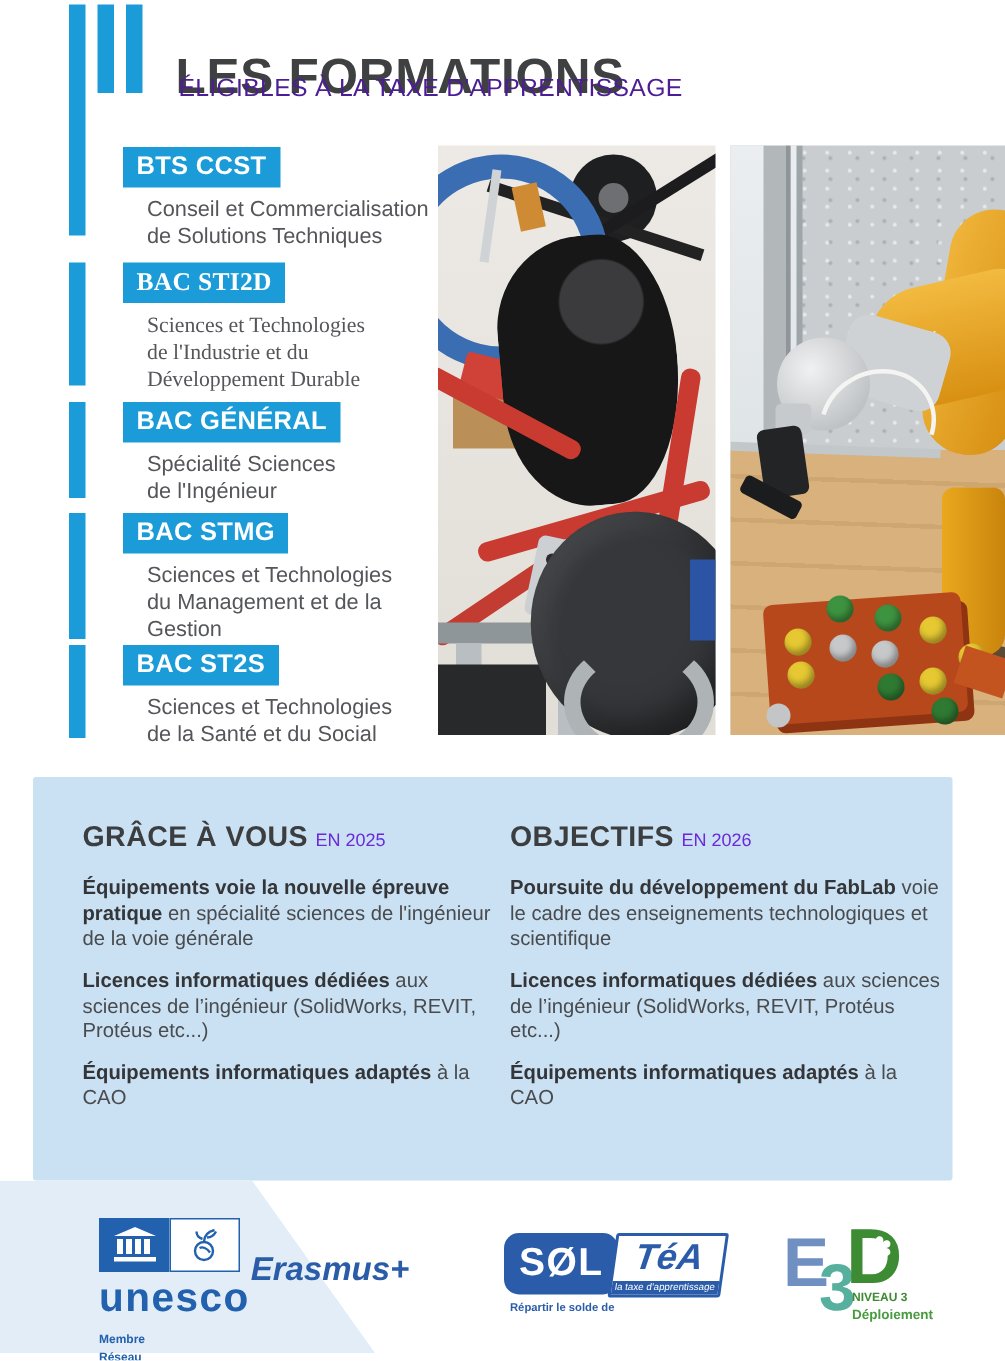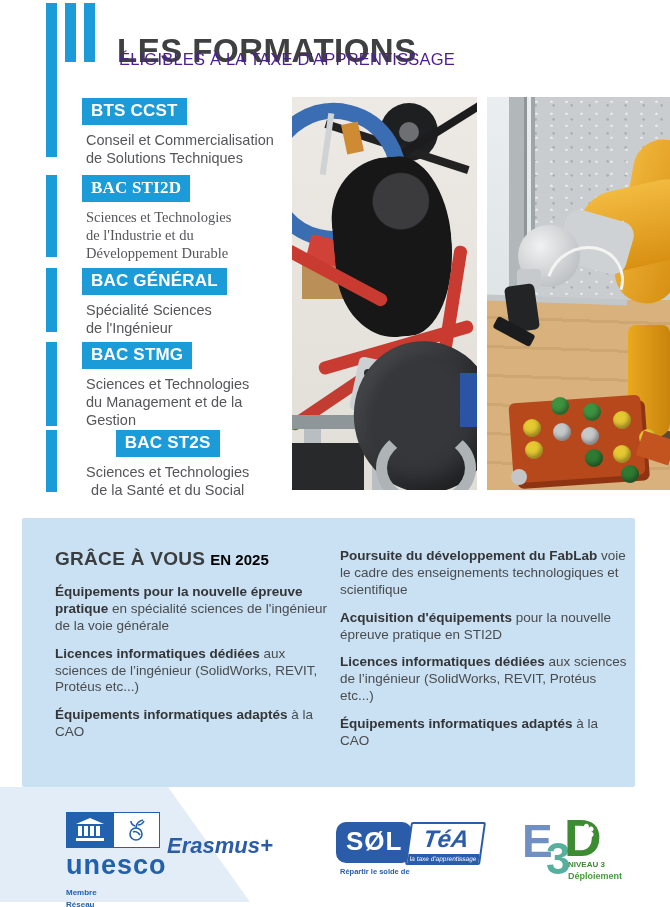--- a/index.html
+++ b/index.html
@@ -11,21 +11,21 @@
   .title{position:absolute;left:117px;top:10px;font-size:33px;font-weight:bold;
          letter-spacing:.5px;color:#3f4041;}
   .subtitle{position:absolute;left:119px;top:50px;font-size:16.5px;color:#4c1d95;letter-spacing:.2px;}
 
   
   .program{position:absolute;left:46px;display:flex;}
   .pbar{width:11px;background:#1b9cd9;flex:0 0 11px;}
   .pcontent{margin-left:25px;}
   .badge{display:inline-block;background:#1b9cd9;color:#fff;font-weight:bold;
          font-size:17px;padding:3px 9px 4px;letter-spacing:.2px;}
-  .pdesc{margin:7px 4px 0;font-size:14.5px;line-height:1.24;color:#55565a;white-space:pre-line;}
+  .pdesc{margin:7px 16px 0;font-size:14.5px;line-height:1.24;color:#55565a;white-space:pre-line;}
 
   
   .photo{position:absolute;top:97px;height:393px;overflow:hidden;}
   .photo *{position:absolute;}
   .photo-left{left:292px;width:185px;background:linear-gradient(#edeae5,#e1ded8);}
   .photo-right{left:487px;width:183px;
      background:
        radial-gradient(circle at 30% 40%, rgba(255,255,255,.55) 1px, transparent 1.6px),
        radial-gradient(circle at 70% 60%, rgba(96,102,108,.28) 1px, transparent 1.6px),
        #c9cdd0;
@@ -89,21 +89,21 @@
   .staubli{left:104px;top:124px;color:#f8f4ee;font-size:9px;font-style:italic;font-weight:bold;
            transform:rotate(-6deg);letter-spacing:.5px;}
 
   
   .panel{position:absolute;left:22px;top:518px;width:613px;height:269px;background:#c9e1f2;border-radius:2px;}
   .pcol{position:absolute;top:30px;}
   .pcol-left{left:33px;width:272px;}
   .pcol-right{left:318px;width:288px;}
   .ptitle{font-size:19px;color:#3c3d3f;margin:0 0 14px;}
   .ptitle b{font-weight:bold;letter-spacing:.3px;}
-  .ptitle .suffix{font-weight:bold;font-size:15px;color:#000000;margin-left:5px;}
+  .ptitle .suffix{font-weight:normal;font-size:12px;color:#6d28d9;margin-left:5px;}
   .para{margin:0 0 11px;font-size:13.5px;line-height:1.25;color:#4a4b4e;}
   .para b{color:#343538;}
 
   
   .footer-wedge{position:absolute;left:0;top:787px;width:250px;height:115px;background:#e2edf8;
      clip-path:polygon(0 0,168px 0,250px 115px,0 115px);}
   .unesco{position:absolute;left:66px;top:812px;width:100px;}
   .unesco-emblem{display:flex;}
   .unesco-blue{width:47px;height:36px;background:#2161ad;display:flex;align-items:center;justify-content:center;}
   .unesco-white{width:45px;height:34px;background:#fff;border:1px solid #2161ad;display:flex;align-items:center;justify-content:center;}
@@ -174,21 +174,21 @@
   </div>
   <div class="program" style="top:342px;">
     <span class="pbar" style="height:84px;"></span>
     <div class="pcontent">
       <span class="badge">BAC STMG</span>
       <p class="pdesc">Sciences et Technologies
 du Management et de la
 Gestion</p>
     </div>
   </div>
-  <div class="program" style="top:430px;text-align:center;">
+  <div class="program" style="top:430px;">
     <span class="pbar" style="height:62px;"></span>
     <div class="pcontent">
       <span class="badge">BAC ST2S</span>
       <p class="pdesc">Sciences et Technologies
 de la Santé et du Social</p>
     </div>
   </div>
 
   <div class="photo photo-left">
     <div class="chainring"></div>
@@ -247,27 +247,27 @@
     <div class="cyl cyl-dg" style="left:98px;top:352px;"></div>
     <div class="cyl cyl-y" style="left:126px;top:348px;"></div>
     <div class="cyl cyl-dg" style="left:134px;top:368px;"></div>
     <div class="loose-cyl"></div>
     <div class="corner-red"></div>
   </div>
 
   <div class="panel">
     <div class="pcol pcol-left">
       <h2 class="ptitle"><b>GRÂCE À VOUS</b><span class="suffix">EN 2025</span></h2>
-      <p class="para"><b>Équipements pour la nouvelle épreuve pratique</b><span> en spécialité sciences de l'ingénieur de la voie générale</span></p>
+      <p class="para"><b>Équipements voie la nouvelle épreuve pratique</b><span> en spécialité sciences de l'ingénieur de la voie générale</span></p>
       <p class="para"><b>Licences informatiques dédiées</b><span> aux sciences de l’ingénieur (SolidWorks, REVIT, Protéus etc...)</span></p>
       <p class="para"><b>Équipements informatiques adaptés</b><span> à la CAO</span></p>
     </div>
     <div class="pcol pcol-right">
+      <h2 class="ptitle"><b>OBJECTIFS</b><span class="suffix">EN 2026</span></h2>
       <p class="para"><b>Poursuite du développement du FabLab</b><span> voie le cadre des enseignements technologiques et scientifique</span></p>
-      <p class="para"><b>Acquisition d'équipements</b><span> pour la nouvelle épreuve pratique en STI2D</span></p>
       <p class="para"><b>Licences informatiques dédiées</b><span> aux sciences de l’ingénieur (SolidWorks, REVIT, Protéus etc...)</span></p>
       <p class="para"><b>Équipements informatiques adaptés</b><span> à la CAO</span></p>
     </div>
   </div>
 
   <div class="footer-wedge"></div>
 
   <div class="unesco">
     <div class="unesco-emblem">
       <div class="unesco-blue">

